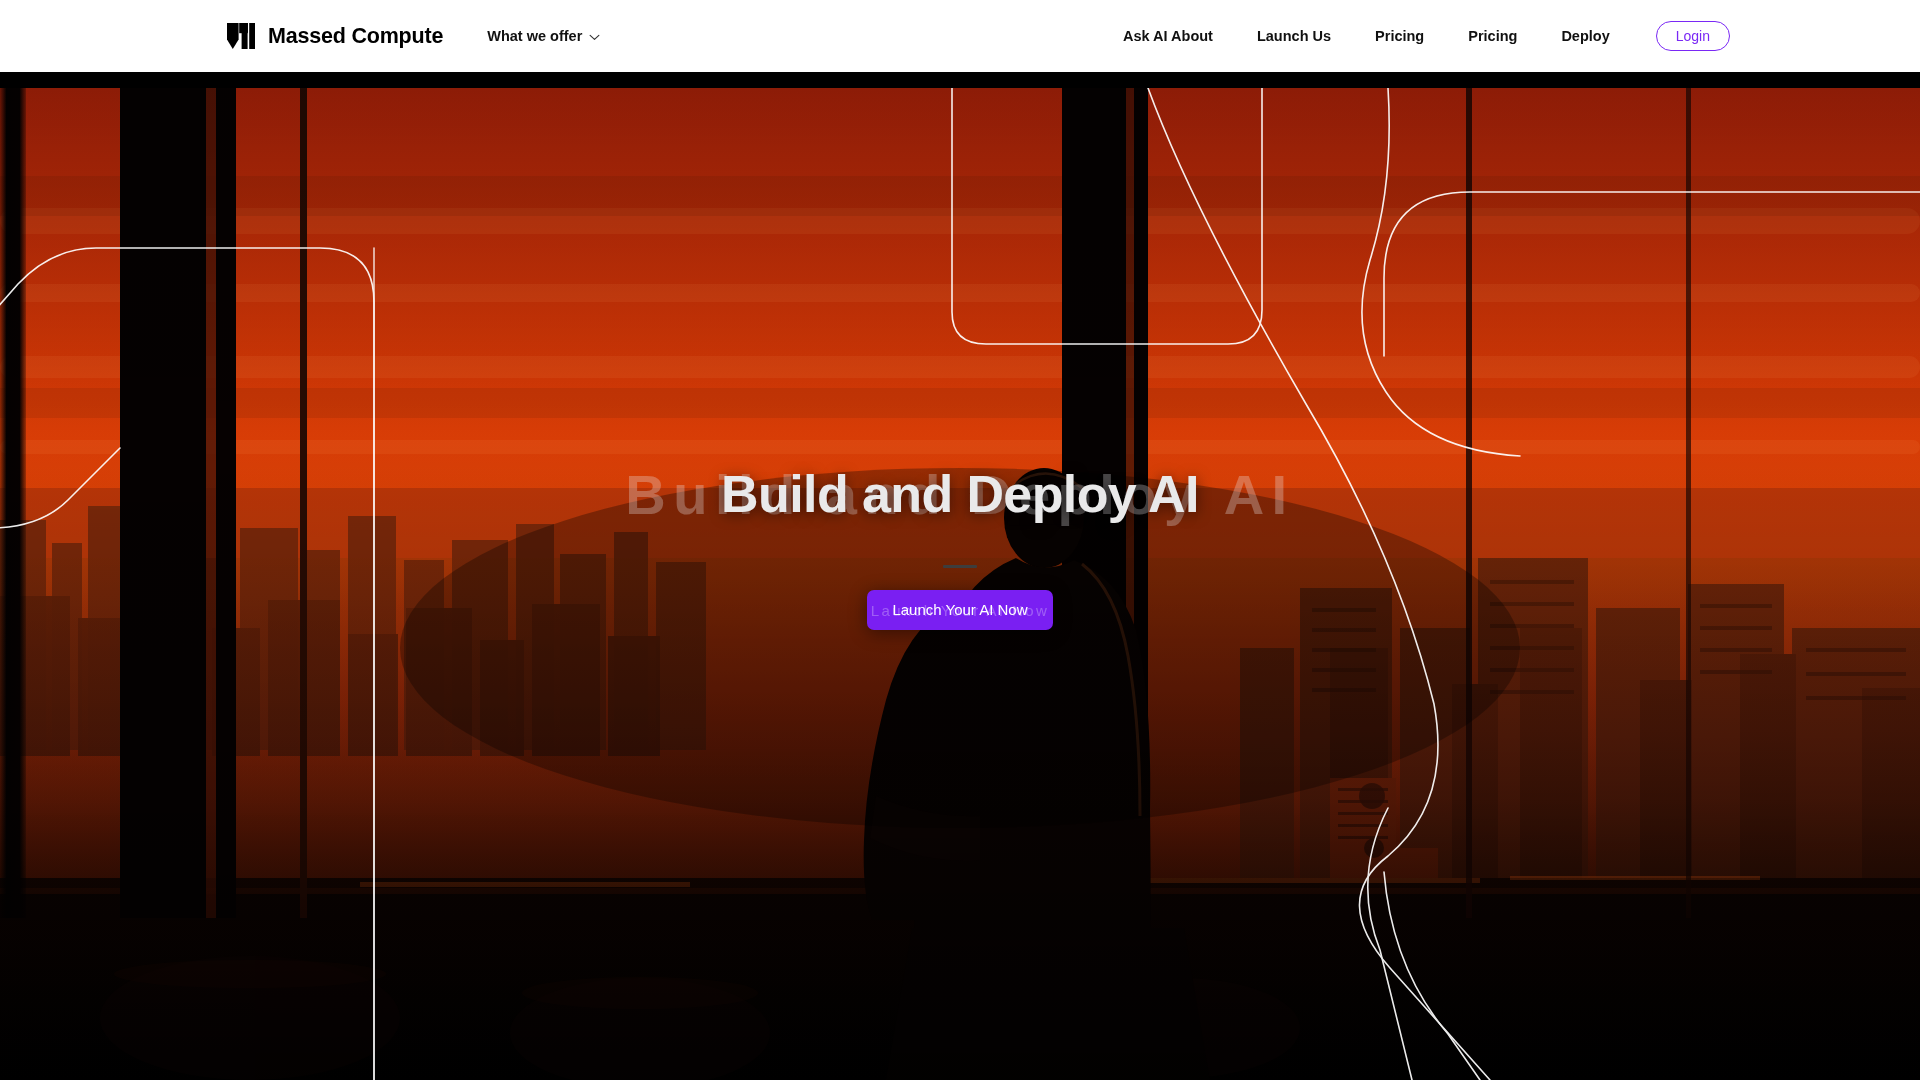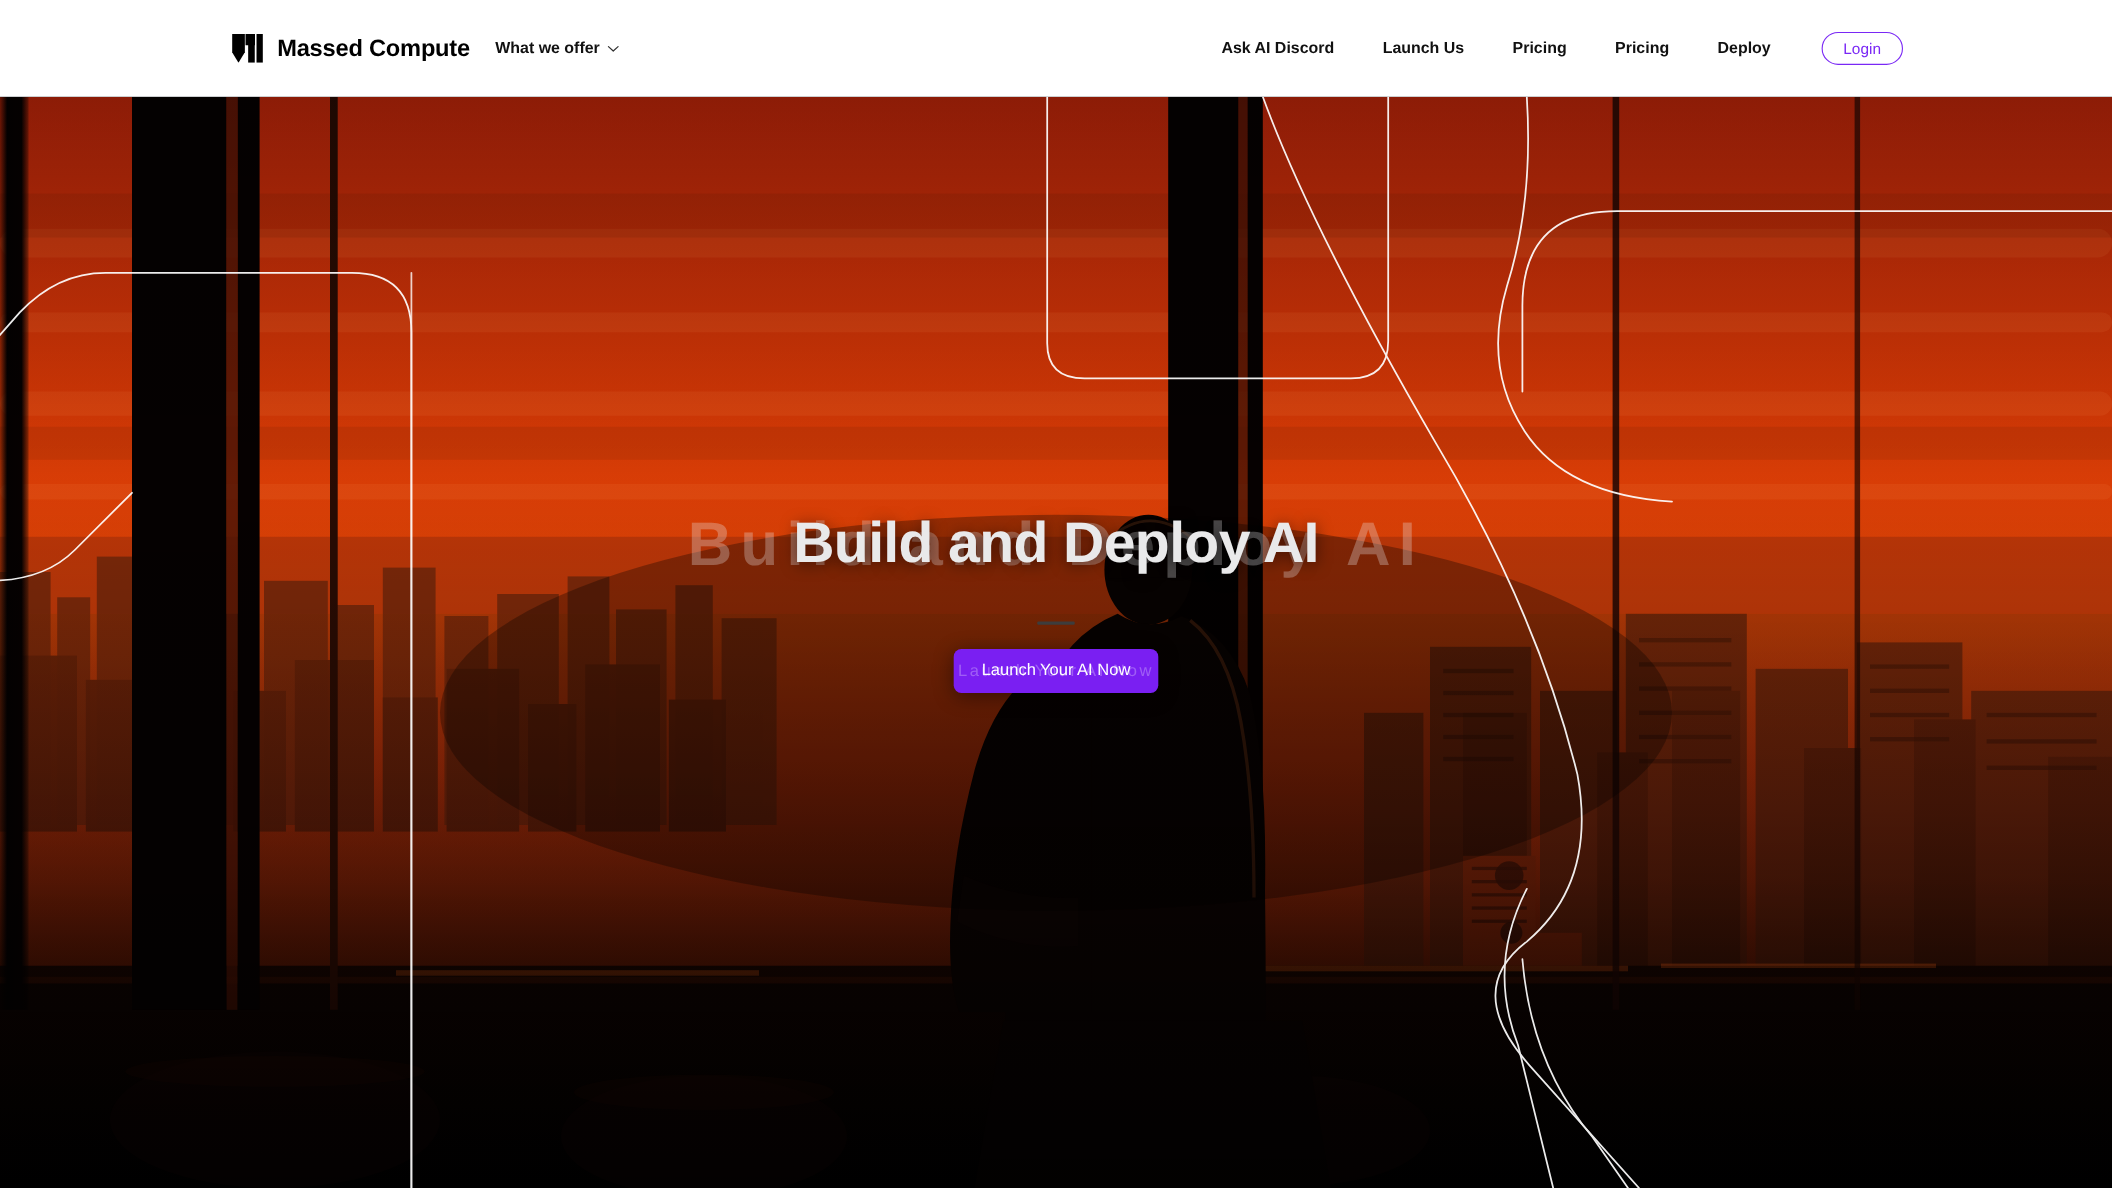--- a/index.html
+++ b/index.html
@@ -7,40 +7,41 @@
   html, body {
     width:1920px; height:1080px;
     overflow:hidden;
     background:#000;
     font-family:"Liberation Sans", sans-serif;
   }
 
   
   .header{
     position:absolute; top:0; left:0;
-    width:1920px; height:88px;
+    width:1920px; height:72px;
     background:#ffffff;
     display:flex; align-items:center;
     z-index:50;
+    padding-left:16px;
   }
   .brand{
     display:flex; align-items:center; gap:13px;
     margin-left:211px;
     cursor:pointer;
   }
   .logo-mark{
     width:28px; height:26px;
     display:block;
   }
   .brand-name{
     font-size:21.5px; font-weight:700; color:#000;
     letter-spacing:-0.2px; white-space:nowrap;
   }
   .nav-left{
-    margin-left:23px;
+    margin-left:44px;
     display:flex; align-items:center;
   }
   .nav-dd{
     display:flex; align-items:center; gap:7px;
     font-size:14.5px; font-weight:700; color:#111;
     cursor:pointer; white-space:nowrap;
   }
   .chev{ display:block; }
 
   .nav-right{
@@ -165,21 +166,21 @@
       <span>What we offer</span>
       <span class="chev">
         <svg viewBox="0 0 12 8" width="11" height="7" aria-hidden="true">
           <path d="M1 1.6 L6 6.2 L11 1.6" fill="none" stroke="#333" stroke-width="1.3" stroke-linecap="round" stroke-linejoin="round"></path>
         </svg>
       </span>
     </div>
   </div>
 
   <div class="nav-right">
-    <a class="nav-link">Ask AI Discord</a>
+    <a class="nav-link">Ask AI About</a>
     <a class="nav-link">Launch Us</a>
     <a class="nav-link">Pricing</a>
     <a class="nav-link">Pricing</a>
     <a class="nav-link">Deploy</a>
     <button class="login-btn">Login</button>
   </div>
 </div>
 
 <div class="hero">
 

